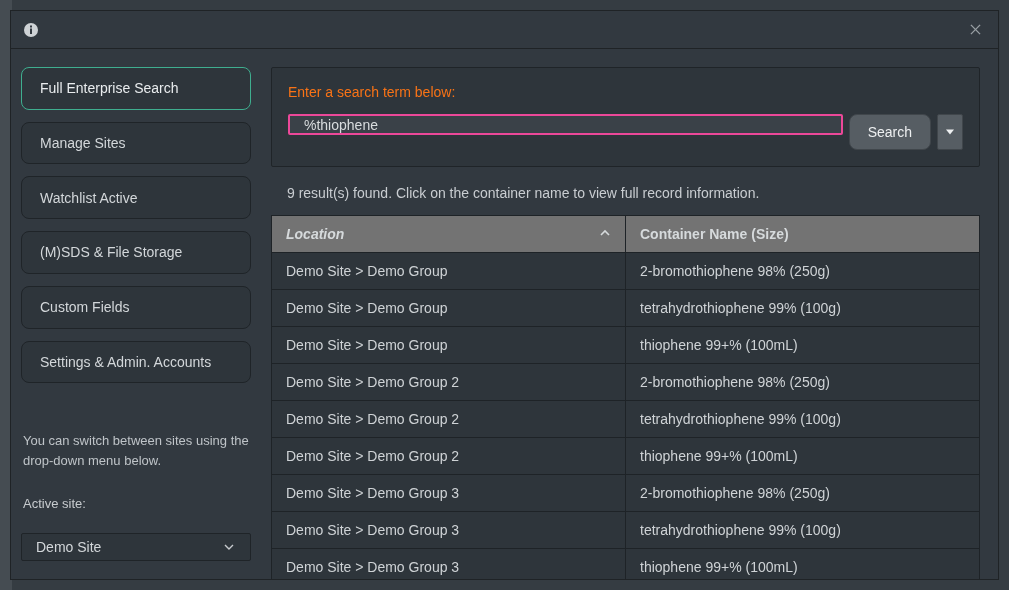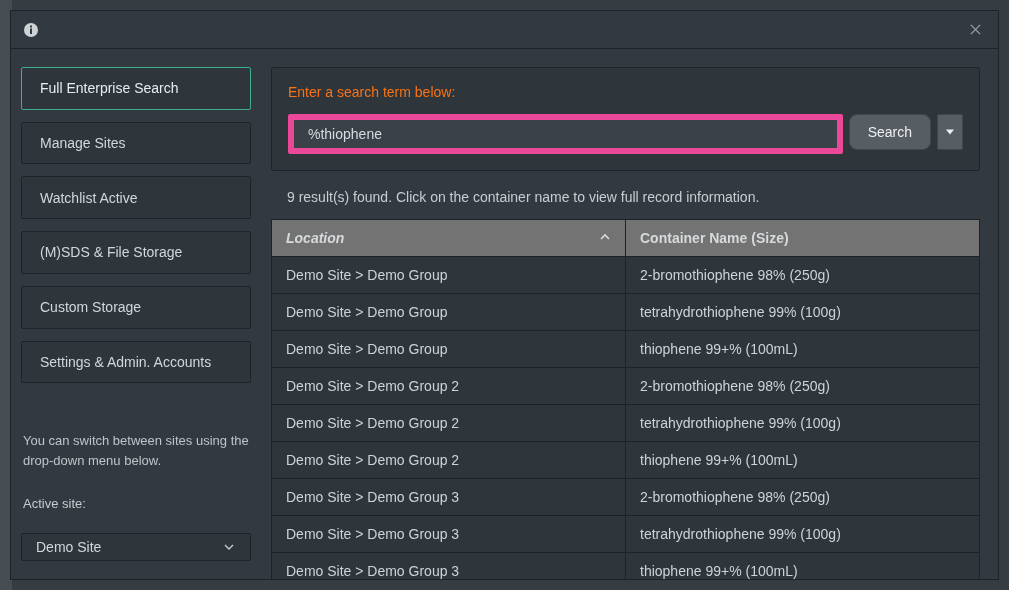--- a/index.html
+++ b/index.html
@@ -22,40 +22,40 @@
   .modal-header .title { color: #e6e9eb; font-size: 15px; font-weight: 400; letter-spacing: .3px; }
   .modal-header .close { margin-left: auto; width: 22px; height: 22px; display:flex; align-items:center; justify-content:center; cursor:pointer; color:#9aa0a5; }
 
   .modal-body { flex: 1; display: flex; overflow: hidden; }
 
   
   .sidebar { width: 250px; padding: 18px 10px 18px 10px; display:flex; flex-direction:column; gap:12px; }
   .side-btn {
     border: 1px solid #1f2428; background: #2e353b; color: #d3d7da;
     padding: 0 18px; height: 62px; display:flex; align-items:center;
-    border-radius: 2px; cursor:pointer; font-size: 14px;
+    border-radius: 8px; cursor:pointer; font-size: 14px;
   }
   .side-btn.active { border: 1px solid #3fae8f; color: #e9ecee; }
   .side-note { color: #bfc4c8; font-size: 13px; line-height: 1.5; margin-top: 36px; padding: 0 2px; }
   .side-label { color: #c7cbce; font-size: 13px; margin-top: 14px; padding: 0 2px; }
   .site-select {
     margin-top: 10px; border: 1px solid #1f2428; background: #2e353b; height: 40px;
     display:flex; align-items:center; padding: 0 14px; color:#d3d7da; cursor:pointer;
     border-radius: 2px; justify-content: space-between;
   }
   .chev { width: 14px; height: 14px; display:flex; align-items:center; justify-content:center; color:#c7cbce; }
 
   
   .main { flex:1; padding: 18px 18px 18px 10px; overflow:auto; }
   .search-box { border: 1px solid #1f2428; background: #2e353b; border-radius: 2px; padding: 16px; }
   .search-label { color:#f97316; font-size:14px; margin-bottom: 14px; }
   .search-row { display:flex; gap:6px; }
   .search-input {
-    flex:1; background:#3a4148; border:6px solid #ec4899; color:#d8dcde;
-    padding: 0 14px; height:40px; font-size:14px; border-radius:2px; outline:none;
+    flex:1; background:#3a4148; border:2px solid #ec4899; color:#d8dcde;
+    padding: 0 14px; height:21px; font-size:14px; border-radius:2px; outline:none;
   }
   .search-btn {
     background:#565d63; border:1px solid #40464b; color:#eef0f1; height:36px;
     padding: 0 18px; font-size:14px; border-radius:8px; cursor:pointer;
   }
   .search-caret {
     width:26px; height:36px; background:#565d63; border:1px solid #40464b;
     display:flex; align-items:center; justify-content:center; border-radius:2px; cursor:pointer; color:#eef0f1;
   }
 
@@ -103,21 +103,21 @@
       <div class="side-btn">
           <span>Manage Sites</span>
         </div>
       <div class="side-btn">
           <span>Watchlist Active</span>
         </div>
       <div class="side-btn">
           <span>(M)SDS &amp; File Storage</span>
         </div>
       <div class="side-btn">
-          <span>Custom Storage</span>
+          <span>Custom Fields</span>
         </div>
       <div class="side-btn">
           <span>Settings &amp; Admin. Accounts</span>
         </div>
 
       <div class="side-note">You can switch between sites using the drop-down menu below.</div>
       <div class="side-label">Active site:</div>
       <div class="site-select">
         <span>Demo Site</span>
         <span class="chev">

